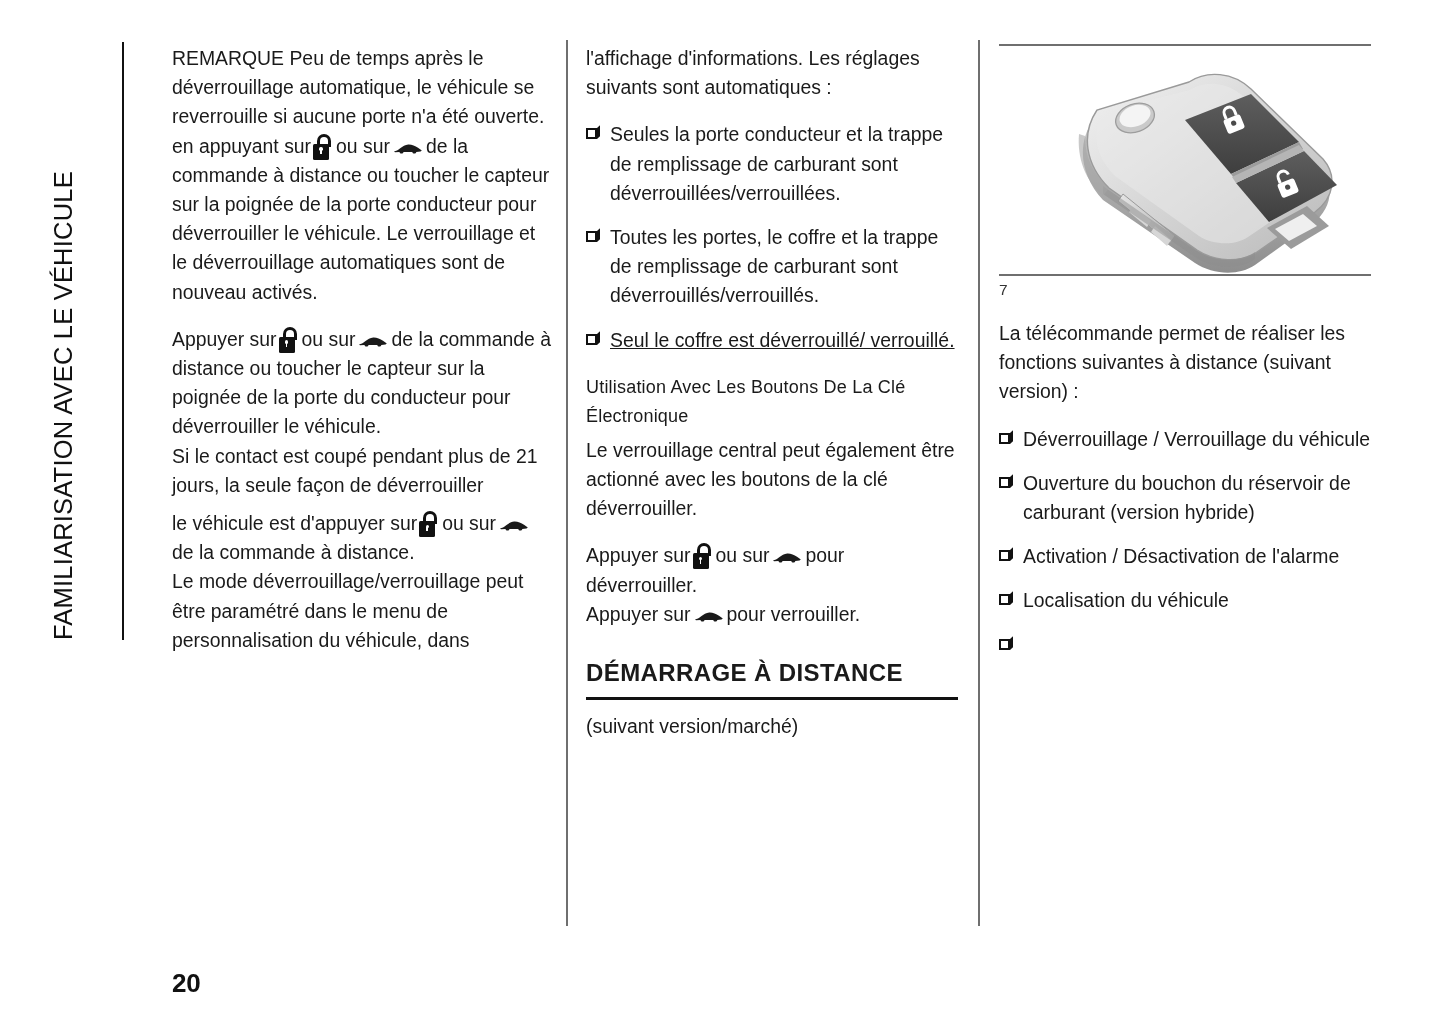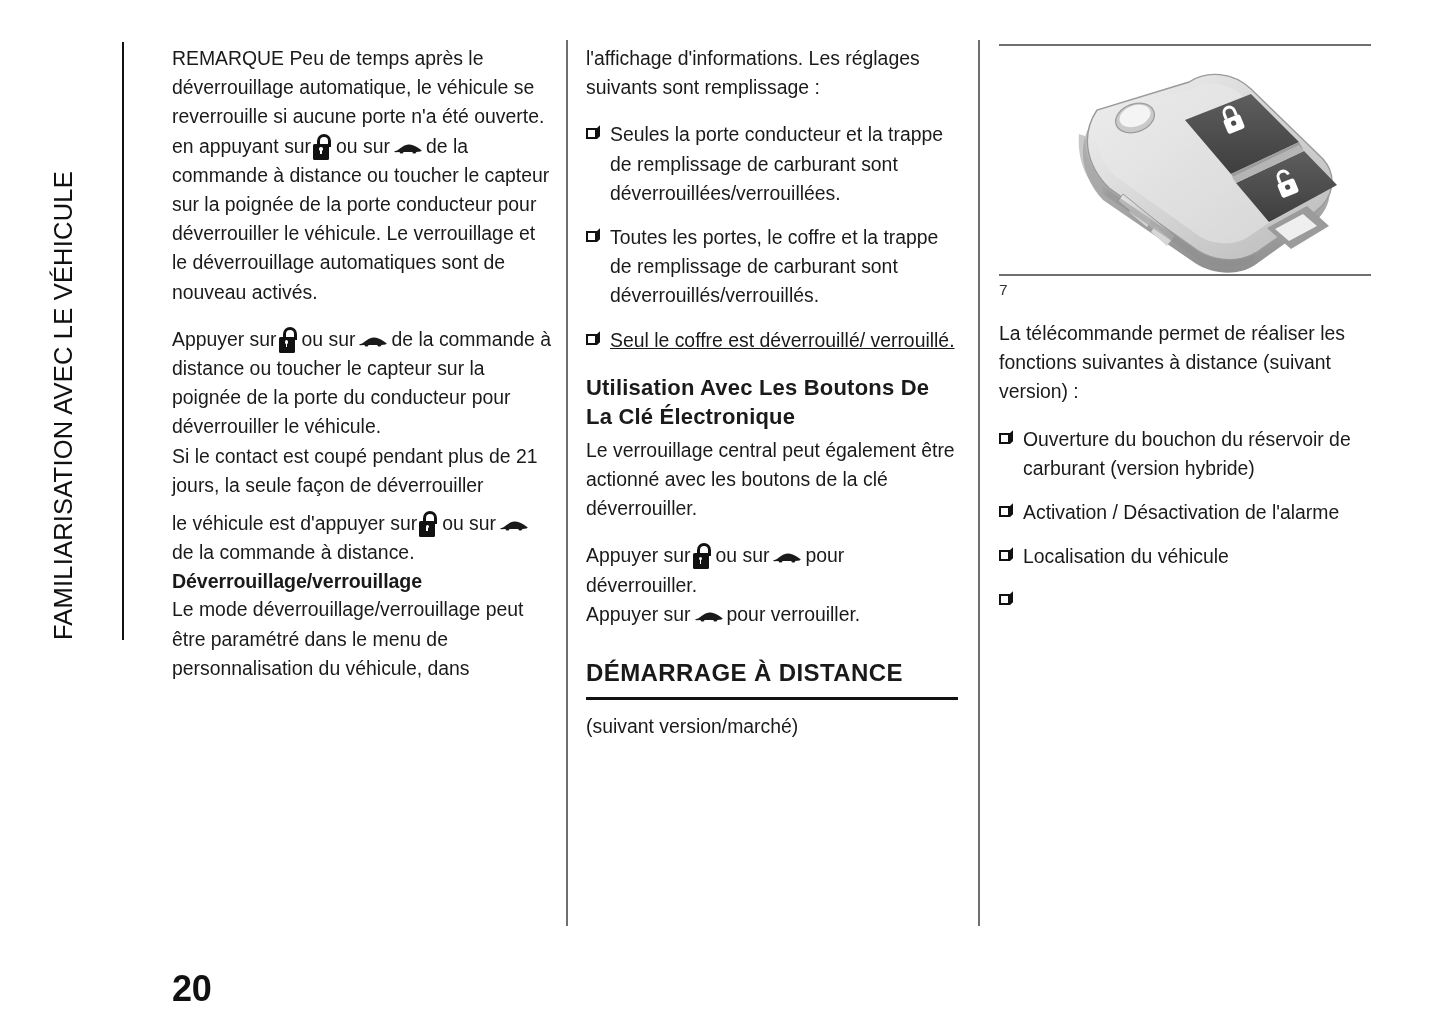--- a/index.html
+++ b/index.html
@@ -79,22 +79,22 @@
   .gap-sm { height: 9px; }
 
   
   .h-sub {
     font-weight: bold;
     font-size: 19.6px;
     line-height: 28px;
     letter-spacing: -0.1px;
   }
   .h-section {
-    font-weight: bold;
-    font-size: 22px;
+    font-weight: normal;
+    font-size: 18px;
     line-height: 29.5px;
     letter-spacing: 0.2px;
     font-stretch: condensed;
   }
   .h-major {
     font-weight: bold;
     font-size: 24px;
     line-height: 36px;
     letter-spacing: 0.4px;
   }
@@ -198,21 +198,21 @@
     color: #333;
     margin-top: 3px;
     margin-bottom: 18px;
   }
 
   
   #page-number {
     position: absolute;
     left: 172px;
     top: 968px;
-    font-size: 36px;
+    font-size: 26px;
     font-weight: bold;
     letter-spacing: -0.3px;
     color: #111;
   }
 </style>
 </head>
 <body>
 
 <div id="page">
 
@@ -240,28 +240,27 @@
           </svg></span><span>de la commande à distance ou toucher le capteur sur la poignée de la porte du conducteur pour déverrouiller le véhicule.</span></p>
 
     <p>Si le contact est coupé pendant plus de 21 jours, la seule façon de déverrouiller</p>
 
     <div class="gap-sm"></div>
 
     <p><span>le véhicule est d'appuyer sur</span><span class="ico ico-unlock"><span class="shackle"></span><span class="body"></span><span class="hole"></span><span class="hole2"></span></span><span>ou sur</span><span class="ico ico-car"><svg viewBox="0 0 30 15" width="30" height="15">
             <path d="M1 11.5 C3 11.2 5 10.2 7.2 8.3 C9.6 6.2 12.3 4.6 15.2 4.4 C18.6 4.2 22 5.6 25 7.8 L28.8 10.5 L27.5 11.4 L23.3 11.9 C23.1 12.9 22.3 13.6 21.3 13.6 C20.3 13.6 19.5 12.9 19.3 11.9 L10.5 11.9 C10.3 12.9 9.5 13.6 8.5 13.6 C7.5 13.6 6.7 12.9 6.5 11.9 L2 12.2 Z" fill="#1a1a1a"></path>
           </svg></span><span>de la commande à distance.</span></p>
 
-    <p class="h-sub">Déverrouillage/verrouillage</p>
 
     <p>Le mode déverrouillage/verrouillage peut être paramétré dans le menu de personnalisation du véhicule, dans</p>
   </div>
 
   <div class="col" id="col-mid">
 
-    <p>l'affichage d'informations. Les réglages suivants sont remplissage :</p>
+    <p>l'affichage d'informations. Les réglages suivants sont automatiques :</p>
 
     <div class="gap"></div>
 
     <ul class="sq">
       <li>
         <span class="sqmark">
             <span class="outer"></span>
             <span class="tip2"></span>
           </span>
         <span>Seules la porte conducteur et la trappe de remplissage de carburant sont déverrouillées/verrouillées.</span>
@@ -383,20 +382,27 @@
     <p>La télécommande permet de réaliser les fonctions suivantes à distance (suivant version) :</p>
 
     <div class="gap"></div>
 
     <ul class="sq">
       <li>
         <span class="sqmark">
             <span class="outer"></span>
             <span class="tip2"></span>
           </span>
+        <span>Déverrouillage / Verrouillage du véhicule</span>
+      </li>
+      <li>
+        <span class="sqmark">
+            <span class="outer"></span>
+            <span class="tip2"></span>
+          </span>
         <span>Ouverture du bouchon du réservoir de carburant (version hybride)</span>
       </li>
       <li>
         <span class="sqmark">
             <span class="outer"></span>
             <span class="tip2"></span>
           </span>
         <span>Activation / Désactivation de l'alarme</span>
       </li>
       <li>

